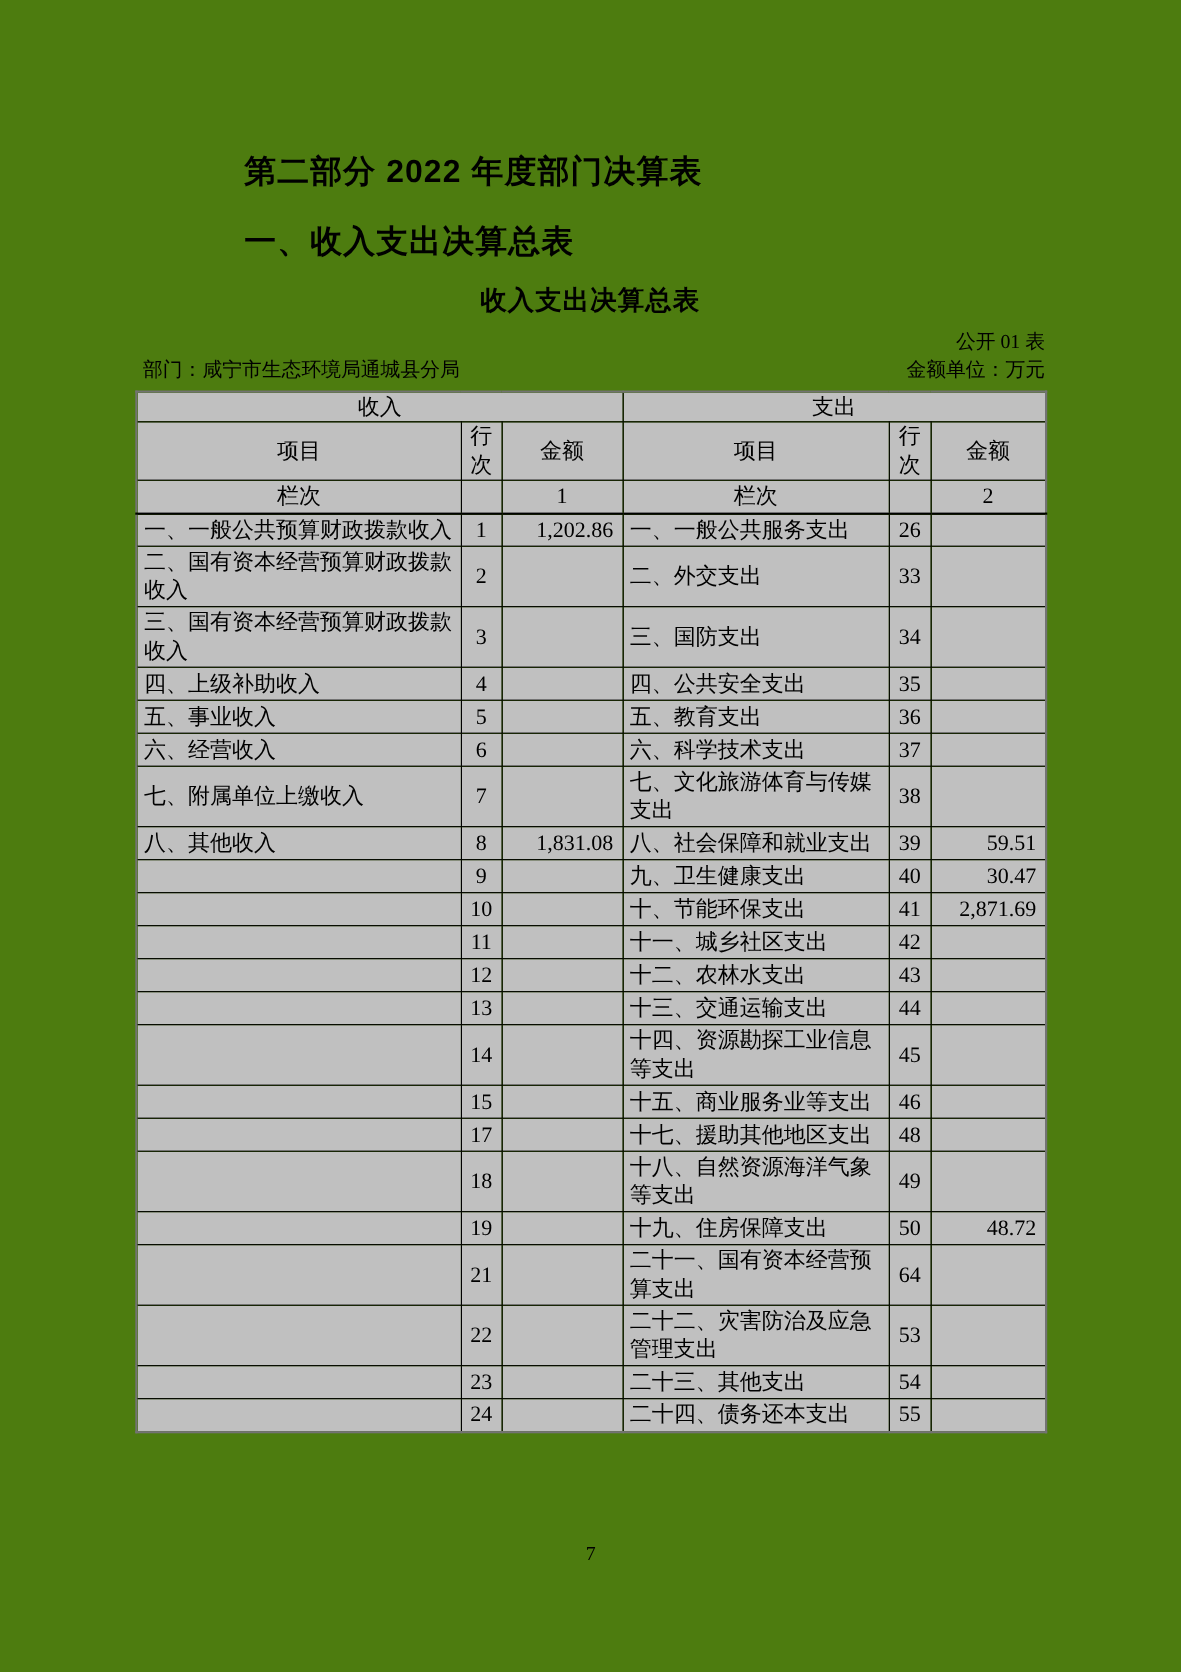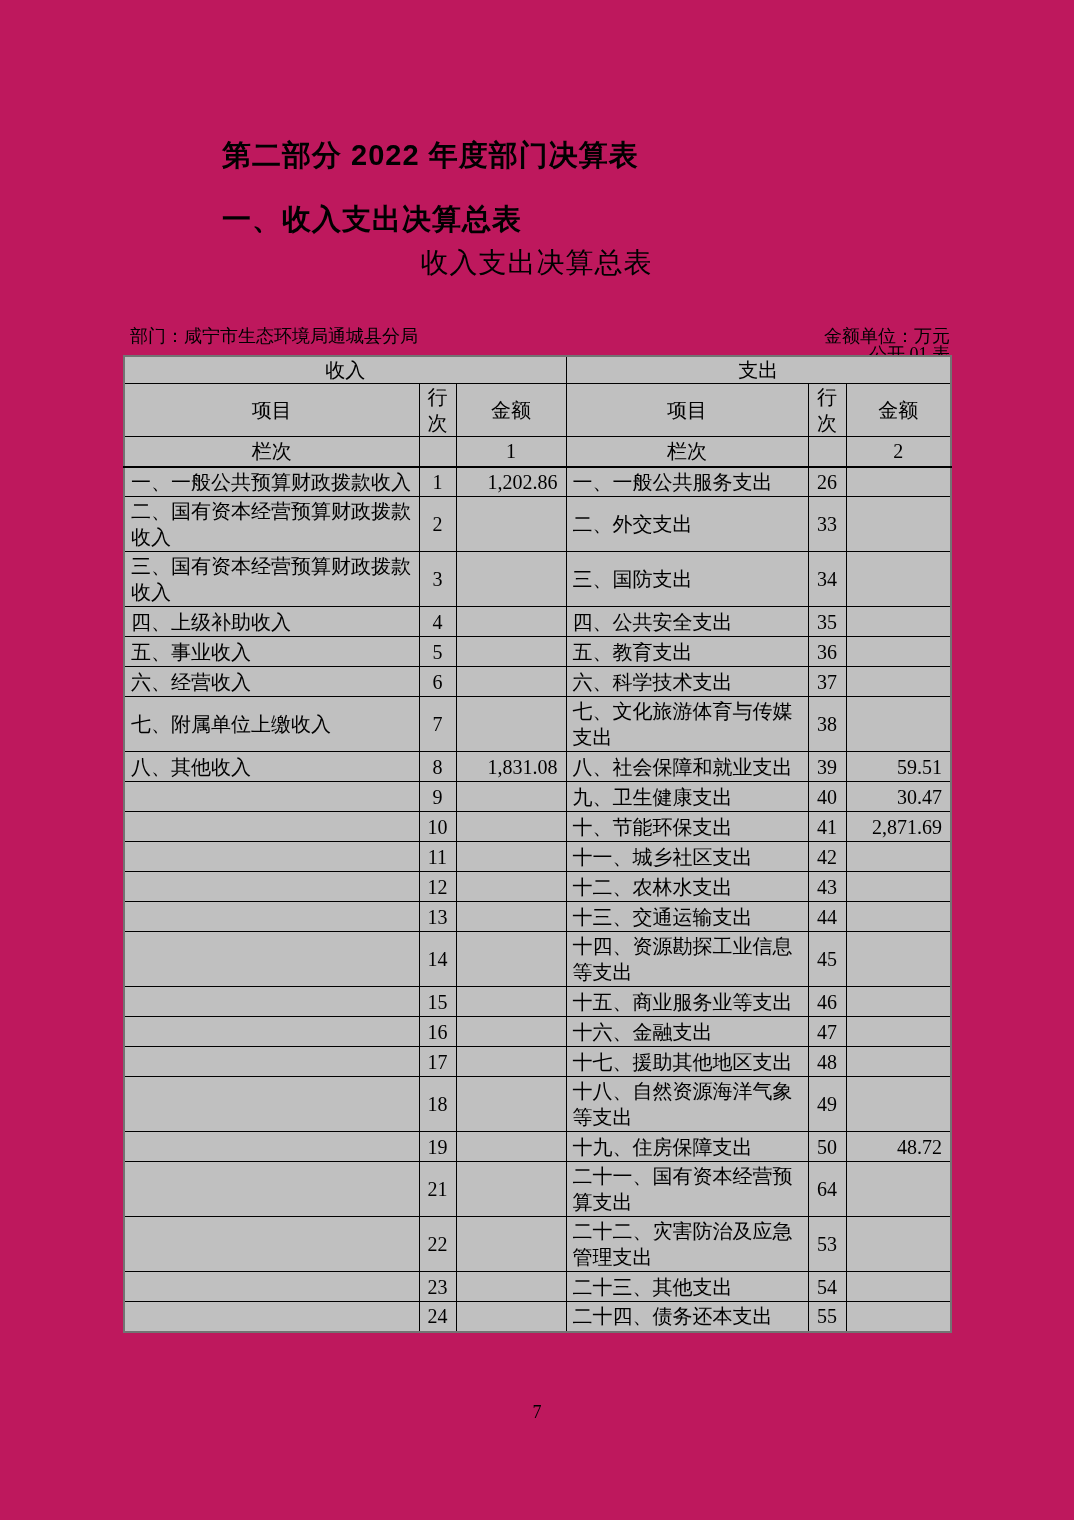--- a/index.html
+++ b/index.html
@@ -3,21 +3,21 @@
 <meta charset="utf-8">
 <style>
   * { margin: 0; padding: 0; box-sizing: border-box; }
   html, body { background: #ffffff; }
   body { font-family: "Liberation Serif", serif; color: #000; }
 
   .page {
     position: relative;
     width: 1074px;
     height: 1520px;
-    background: #be185d;
+    background: #4d7c0f;
     overflow: hidden;
   }
 
   .section-title {
     position: absolute;
     left: 222px;
     top: 136px;
     font-family: "Liberation Sans", sans-serif;
     font-weight: 700;
     font-size: 29px;
@@ -31,32 +31,32 @@
     font-family: "Liberation Sans", sans-serif;
     font-weight: 700;
     font-size: 29px;
     letter-spacing: 1px;
     white-space: nowrap;
   }
   .table-title {
     position: absolute;
     left: 123px;
     width: 827px;
-    top: 244px;
+    top: 257px;
     text-align: center;
-    font-size: 28px;
+    font-size: 24px;
     letter-spacing: 1px;
+    font-weight: bold;
   }
   .table-code {
     position: absolute;
     right: 124px;
     top: 298px;
     font-size: 18px;
     text-align: right;
-    margin-top: 44px;
   }
   .meta-row {
     position: absolute;
     left: 130px;
     right: 124px;
     top: 324px;
     display: flex;
     justify-content: space-between;
     font-size: 18px;
     gap: 40px;
@@ -262,28 +262,20 @@
         <tr>
           <td class="item"></td>
           <td class="rownum">15</td>
           <td class="amount"></td>
           <td class="item">十五、商业服务业等支出</td>
           <td class="rownum">46</td>
           <td class="amount"></td>
         </tr>
         <tr>
           <td class="item"></td>
-          <td class="rownum">16</td>
-          <td class="amount"></td>
-          <td class="item">十六、金融支出</td>
-          <td class="rownum">47</td>
-          <td class="amount"></td>
-        </tr>
-        <tr>
-          <td class="item"></td>
           <td class="rownum">17</td>
           <td class="amount"></td>
           <td class="item">十七、援助其他地区支出</td>
           <td class="rownum">48</td>
           <td class="amount"></td>
         </tr>
         <tr>
           <td class="item"></td>
           <td class="rownum">18</td>
           <td class="amount"></td>

